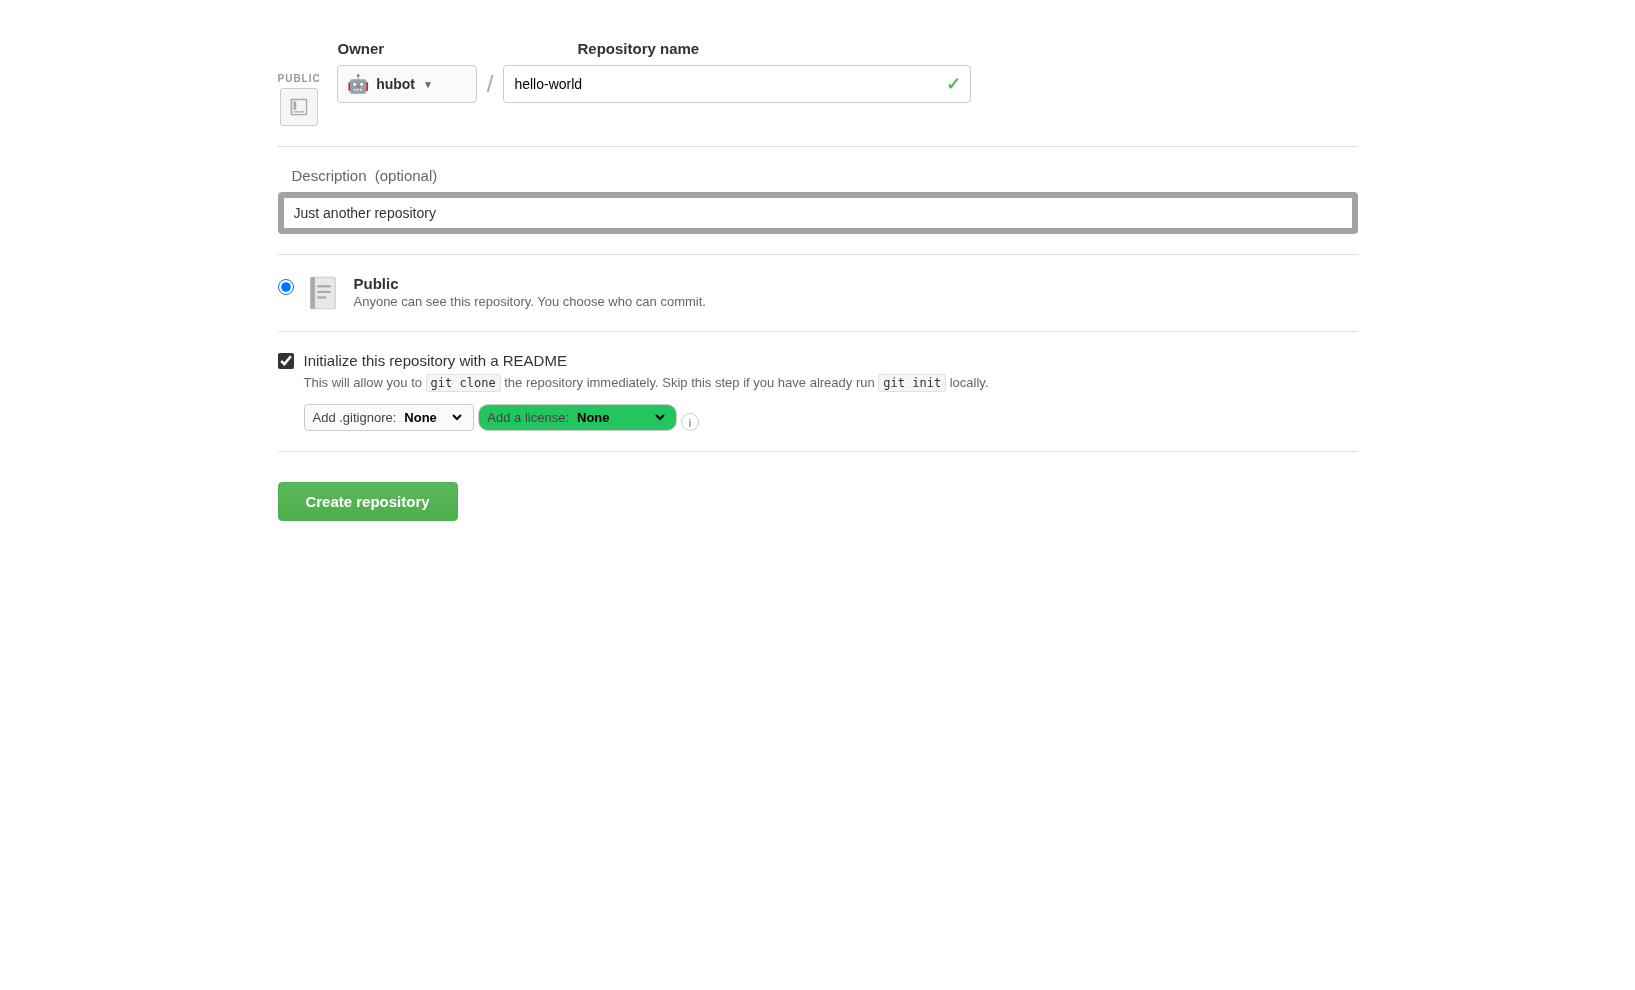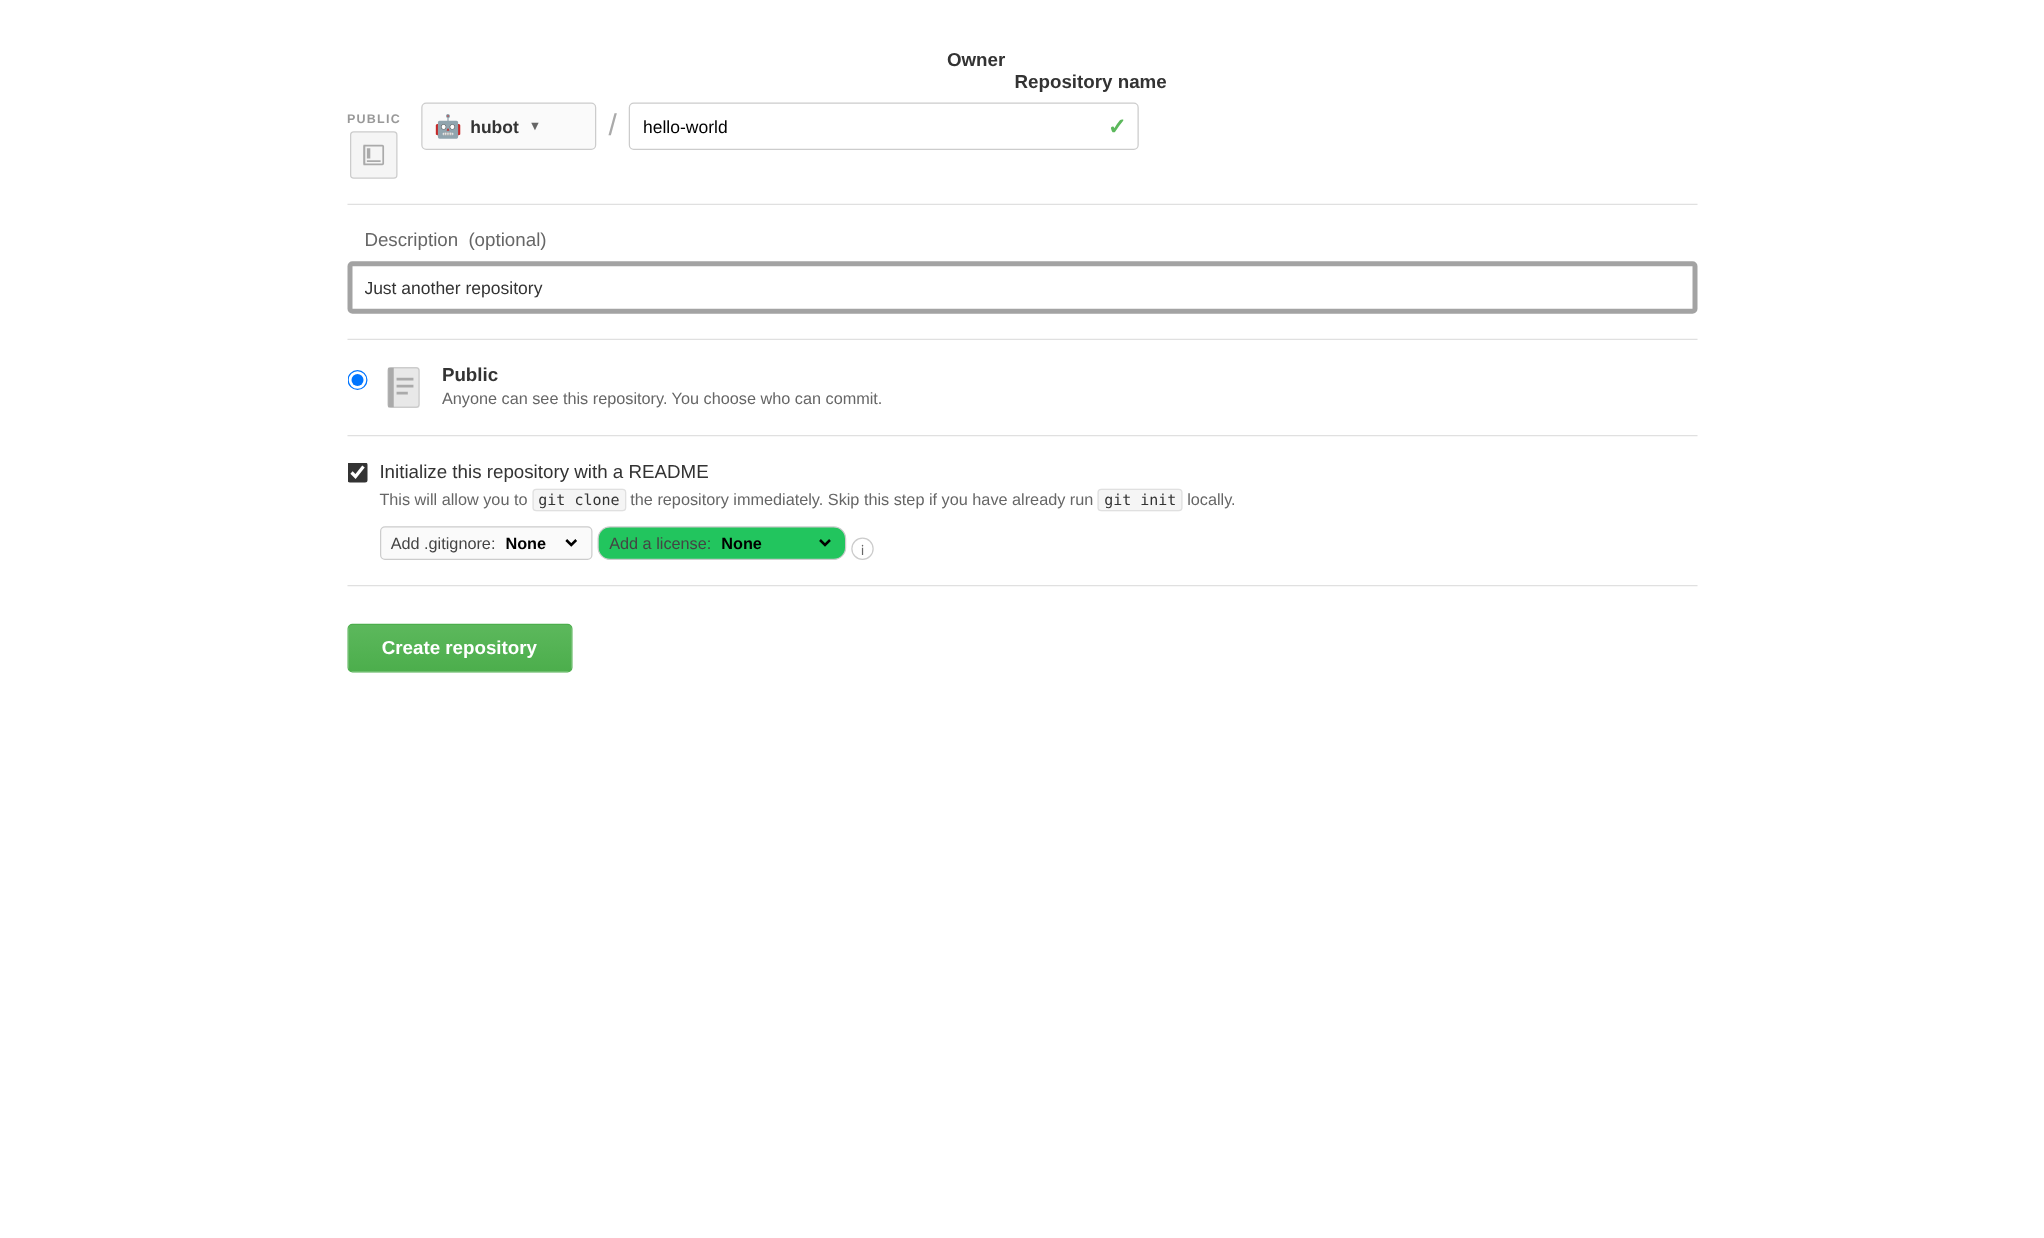--- a/index.html
+++ b/index.html
@@ -21,21 +21,20 @@
       display: flex;
       align-items: flex-start;
       gap: 0;
       margin-bottom: 8px;
     }
     .labels-row {
       display: flex;
       align-items: center;
       gap: 0;
       margin-bottom: 8px;
-      flex-direction: column;
     }
     .label-owner {
       font-weight: bold;
       font-size: 15px;
       min-width: 180px;
     }
     .label-reponame {
       font-weight: bold;
       font-size: 15px;
     }
@@ -96,21 +95,21 @@
       position: relative;
       display: flex;
       align-items: center;
     }
     .repo-name-input {
       border: 1px solid #ccc;
       border-radius: 4px;
       padding: 6px 36px 6px 10px;
       font-size: 14px;
       height: 38px;
-      width: 408px;
+      width: 468px;
       outline: none;
     }
     .checkmark-icon {
       position: absolute;
       right: 10px;
       color: #5cb85c;
       font-size: 18px;
       font-weight: bold;
     }
     .hint-text {
@@ -134,21 +133,21 @@
       font-size: 15px;
       margin-bottom: 8px;
       padding-left: 14px;
     }
     .description-label span {
       font-weight: normal;
       color: #666;
     }
     .description-input {
       width: 100%;
-      border: 4px solid #a3a3a3;
+      border: 6px solid #a3a3a3;
       border-radius: 4px;
       padding: 8px 10px;
       font-size: 14px;
       height: 42px;
       outline: none;
       color: #333;
     }
     .radio-section {
       margin: 20px 0;
     }

